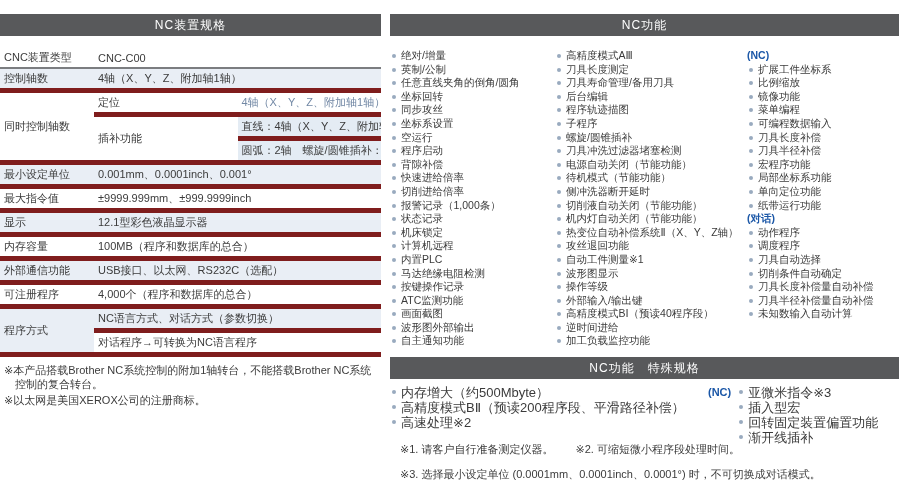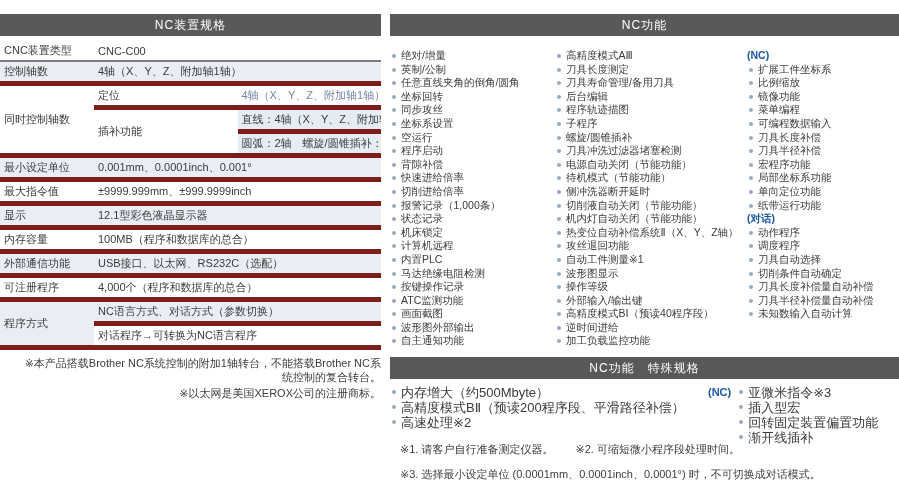--- a/index.html
+++ b/index.html
@@ -8,35 +8,35 @@
     font-family:"Liberation Sans","DejaVu Sans",sans-serif;
     color:#3b3b3b;-webkit-font-smoothing:antialiased;
   }
   .panel-left{position:absolute;left:0;top:14px;width:381px;}
   .panel-right{position:absolute;left:390px;top:14px;width:509px;}
   .bar{
     background:#58595b;color:#ffffff;text-align:center;
     font-size:12px;height:22px;line-height:22px;letter-spacing:1px;
   }
   
-  table.spec{border-collapse:collapse;width:100%;margin-top:5px;font-size:11px;table-layout:fixed;}
+  table.spec{border-collapse:collapse;width:100%;margin-top:12px;font-size:11px;table-layout:fixed;}
   table.spec td{
     height:14px;padding:2px 4px;border-bottom:5px solid #7f1d1d;
     vertical-align:middle;overflow:hidden;white-space:nowrap;
   }
   td.lab{width:86px;}
   td.sublab{width:66px;}
   tr.dark-sep td{border-bottom:2px solid #7b7d80;}
   td.dark-bot{border-bottom:2px solid #7b7d80;}
   .tint{background:#e9eef5;}
   .hl{background:#e4ecf4;}
   .soft{color:#7288a5;}
   
   .notes{margin-top:6px;font-size:11px;line-height:14px;}
-  .notes .note-item{padding-left:11px;text-indent:-11px;margin:0 0 2px 16px;text-align:right;}
+  .notes .note-item{padding-left:11px;text-indent:-11px;margin:0 0 2px 4px;}
   
   .cols{display:flex;margin-top:13px;}
   .c1{width:165px;}
   .c2{width:192px;}
   .c3{width:152px;}
   ul.blist{list-style:none;margin:0;padding:0;font-size:10.5px;}
   ul.blist li{display:flex;align-items:flex-start;line-height:13.6px;white-space:nowrap;}
   .bullet{flex:none;width:4px;height:4px;border-radius:50%;background:#99aabf;margin:5px 5px 0 2px;}
   .grp-label{color:#1b57a7;font-weight:bold;font-size:10.5px;line-height:13.6px;}
   

